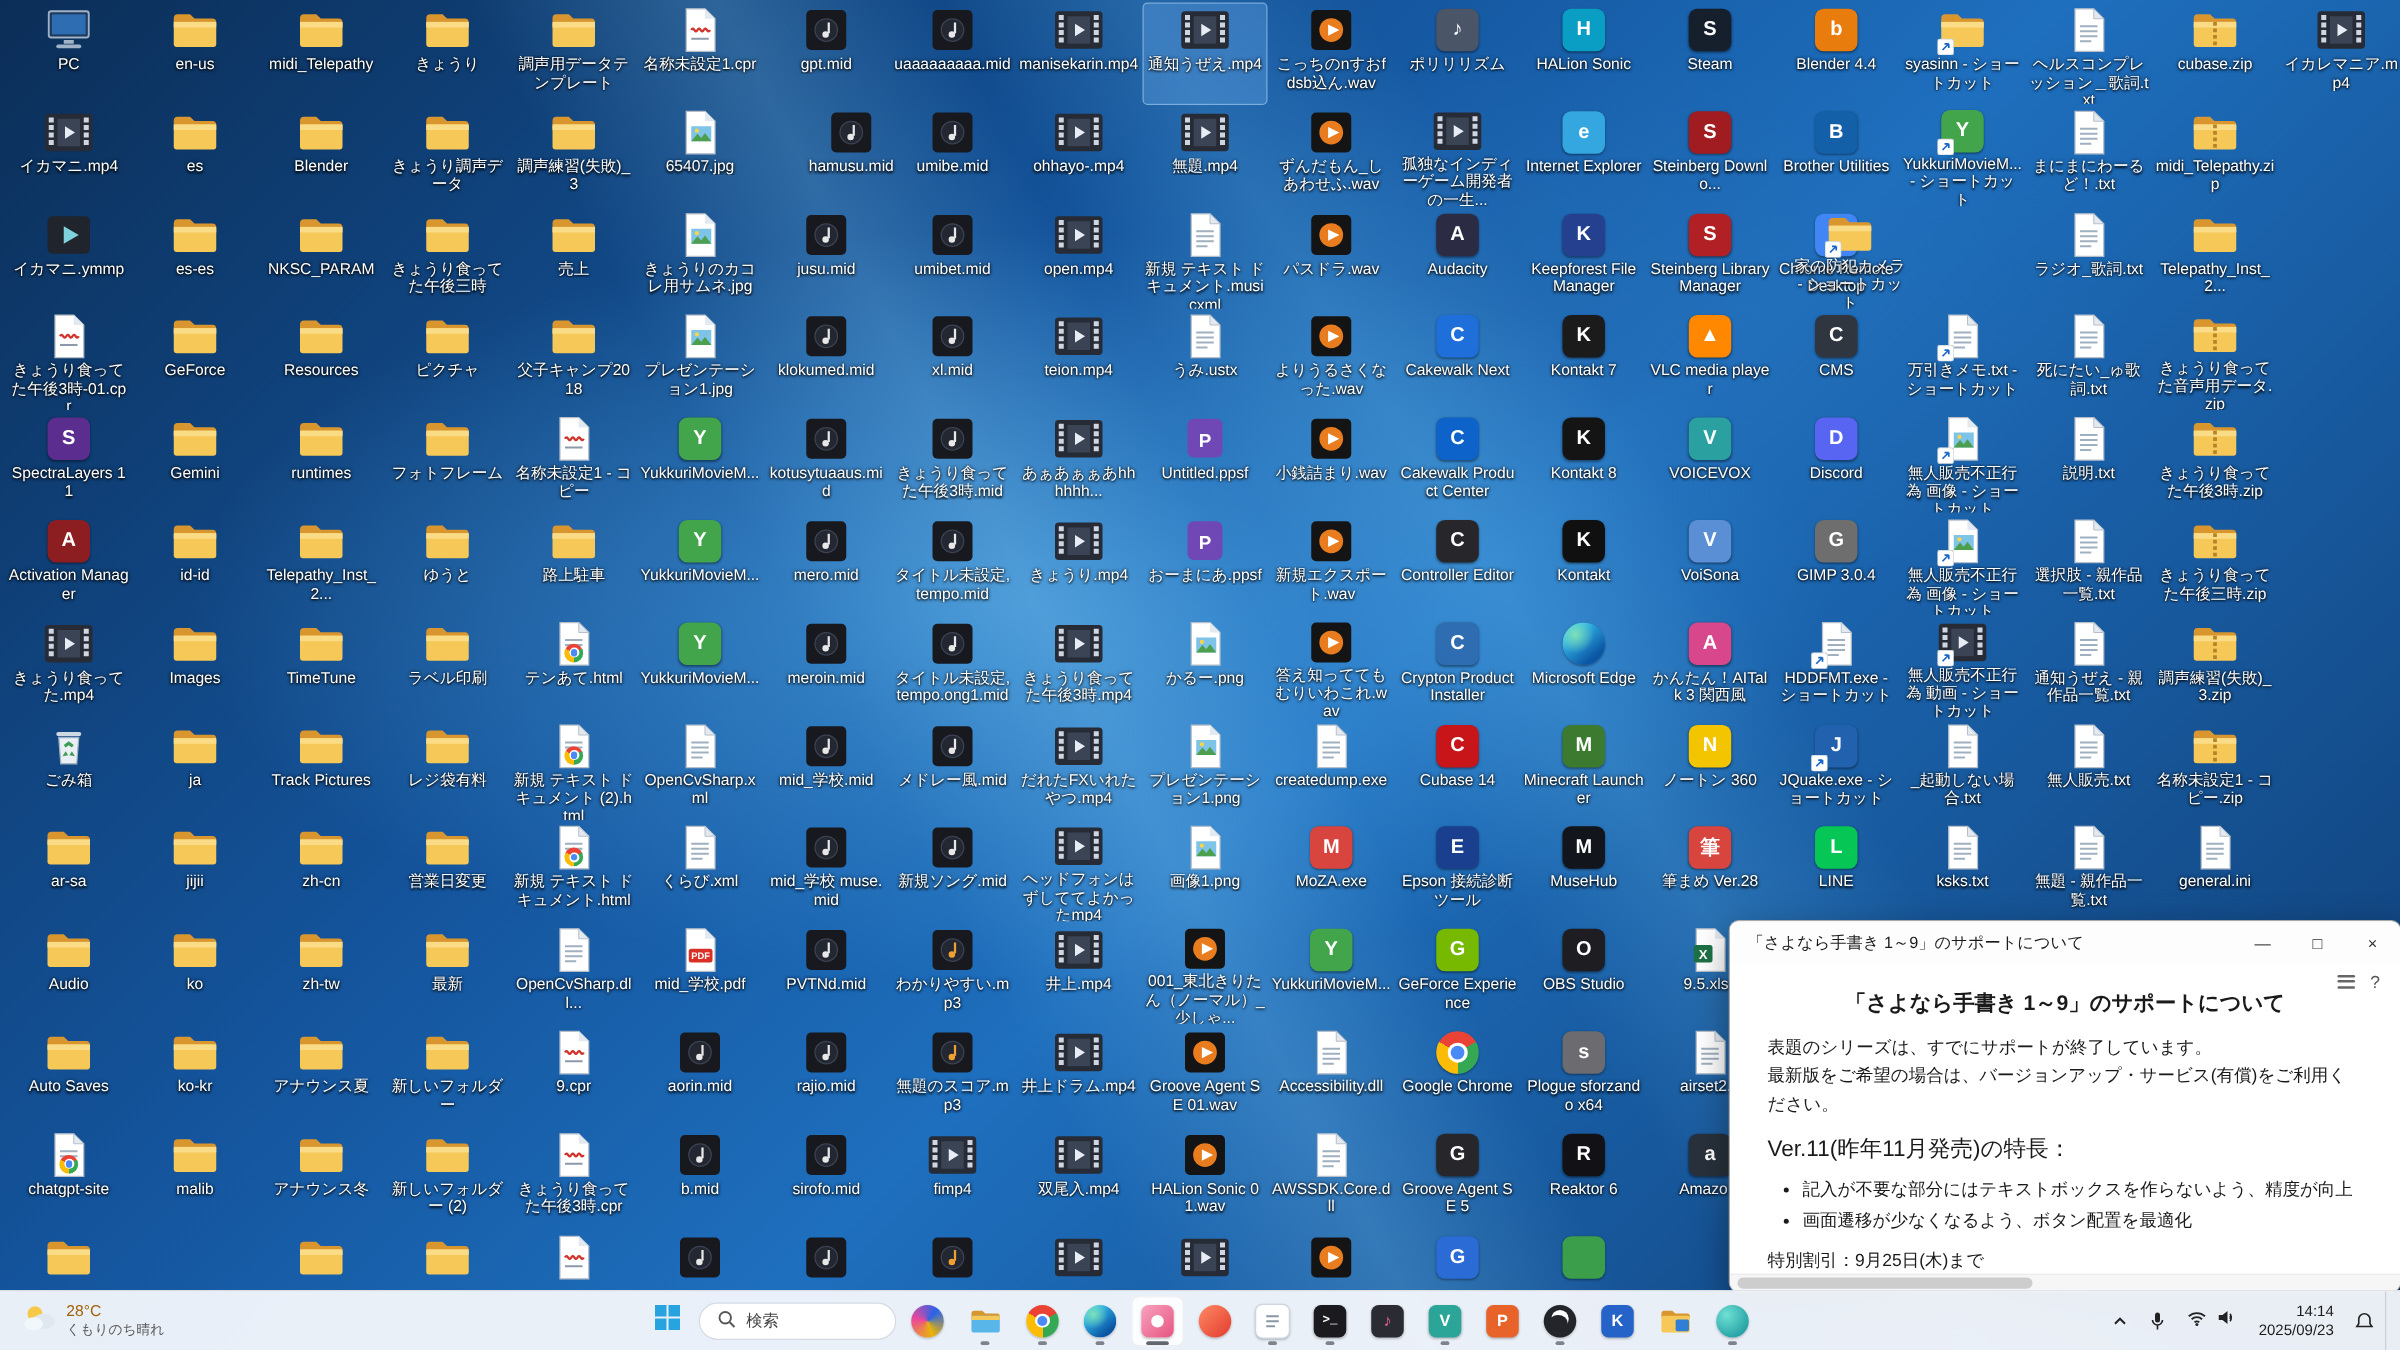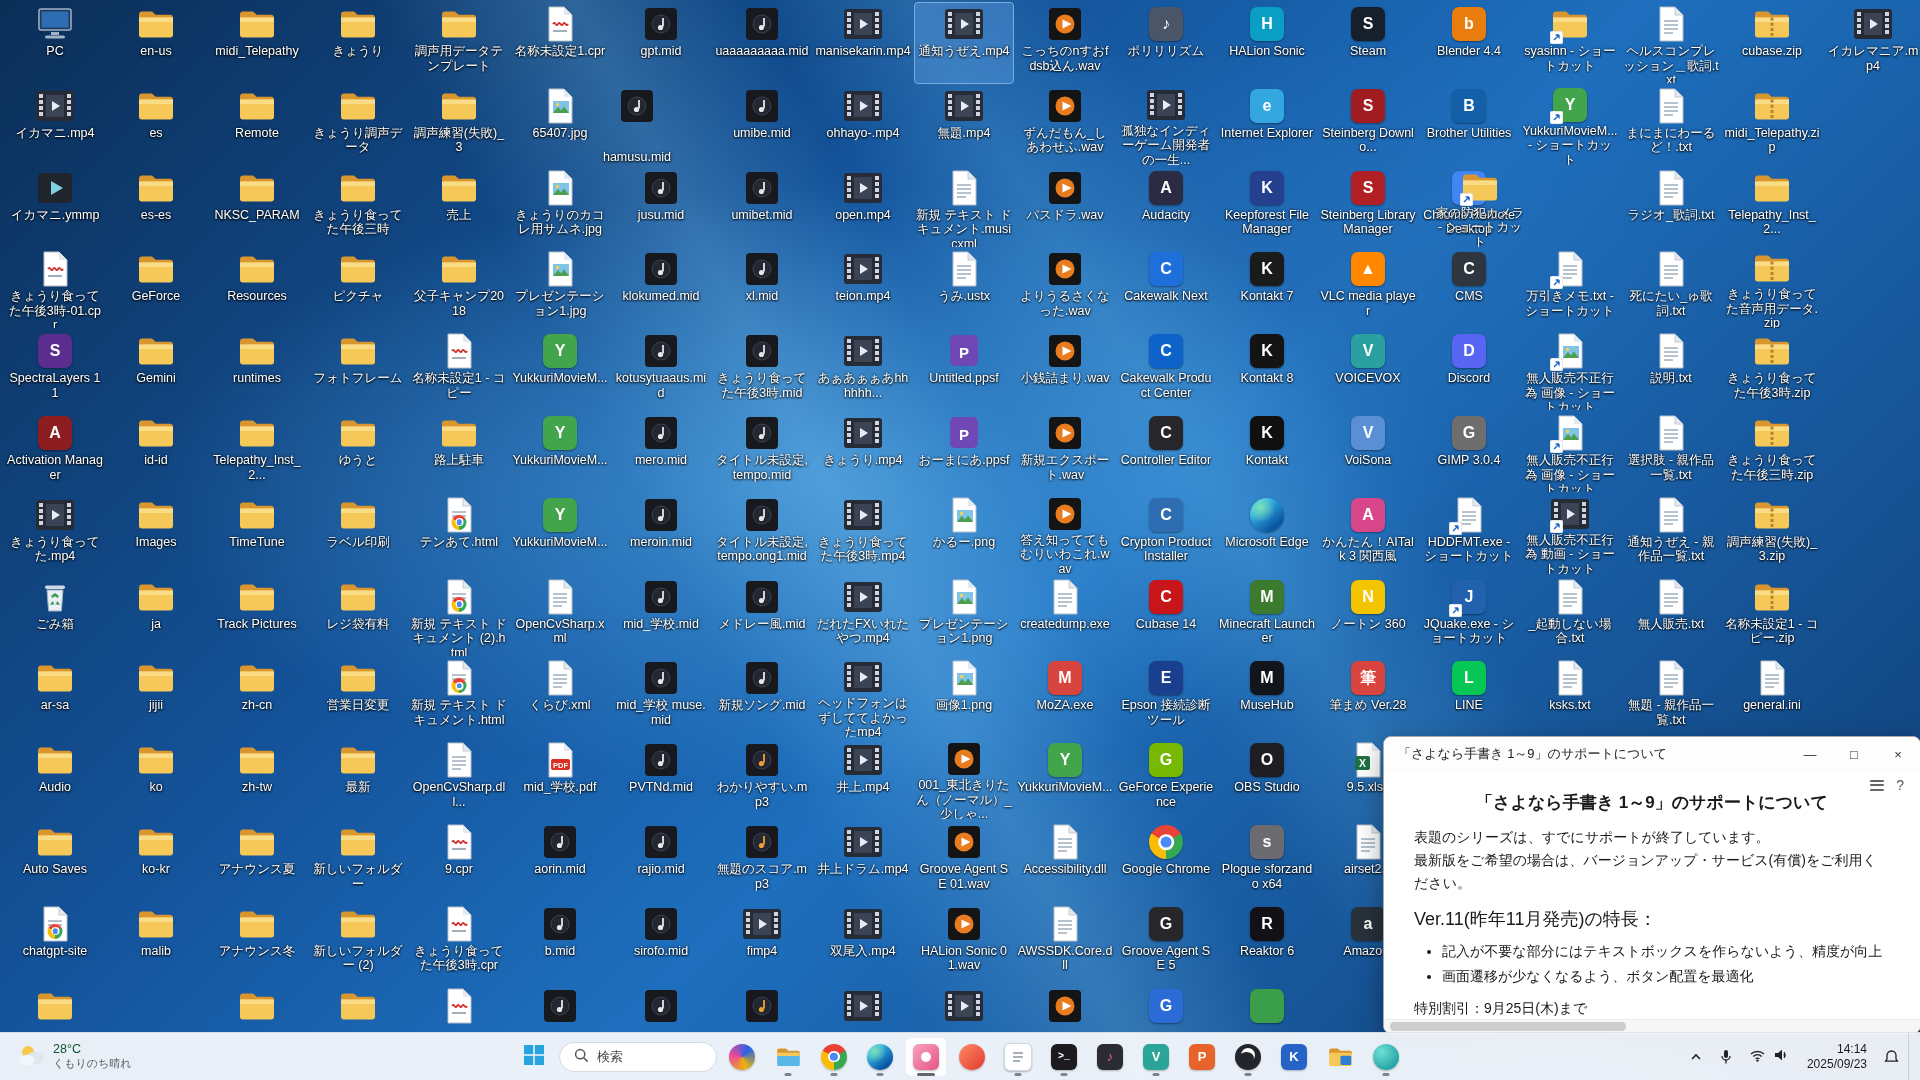--- a/index.html
+++ b/index.html
@@ -51,21 +51,21 @@
   #dlg-list{margin:8px 0 0 8px;padding-left:20px;font-size:14px;line-height:1.75;}
   #dlg-footer{font-size:14px;margin-top:12px;}
   #dlg-hscroll{position:absolute;left:0;right:0;bottom:0;height:13px;background:#f6f6f6;border-top:1px solid #ebebeb;}
   #dlg-hthumb{position:absolute;left:6px;top:2px;width:44%;height:9px;background:#cdcdcd;border-radius:5px;}
 
   
   #taskbar{position:absolute;left:0;right:0;bottom:0;height:47px;background:rgba(243,246,251,.96);
     border-top:1px solid rgba(0,0,0,.07);z-index:100;display:flex;align-items:center;}
   #tb-weather{position:absolute;left:8px;top:0;height:47px;display:flex;align-items:center;gap:7px;
     padding:0 8px;border-radius:6px;}
-  .w-temp{font-size:12.5px;color:#14532d;}
+  .w-temp{font-size:12.5px;color:#a16207;}
   .w-desc{font-size:11px;color:#5a5a5a;}
   #tb-center{position:absolute;left:50%;transform:translateX(-50%);display:flex;align-items:center;gap:4px;height:47px;}
   .tb-btn{width:42px;height:40px;border-radius:6px;display:flex;align-items:center;justify-content:center;position:relative;}
   .tb-btn.active{background:rgba(255,255,255,.85);box-shadow:inset 0 0 0 1px rgba(0,0,0,.06);}
   .tb-tile{width:26px;height:26px;border-radius:6px;display:flex;align-items:center;justify-content:center;
     color:#fff;font-weight:bold;font-size:13px;box-shadow:0 1px 2px rgba(0,0,0,.25);position:relative;}
   .tb-orb{width:26px;height:26px;border-radius:50%;position:relative;box-shadow:0 1px 2px rgba(0,0,0,.25);}
   .ind{position:absolute;bottom:1px;left:50%;transform:translateX(-50%);width:7px;height:3px;border-radius:2px;background:#7d828c;}
   .ind.big{width:18px;background:#61666f;}
   #tb-search{height:30px;min-width:158px;border-radius:15px;background:#fff;border:1px solid #d6dbe3;
@@ -327,21 +327,21 @@
       <div class="label">es</div>
     </div>
     <div class="cell" style="left: 208px; top: 84.8px;">
       <div class="glyph">
         <svg width="40" height="36" viewBox="0 0 40 36">
           <path d="M3 8.5C3 6.6 4.2 5.4 6 5.4h10l3.6 3.4H34c1.9 0 3 1.1 3 3v2H3z" fill="#d9962e"></path>
           <rect x="3" y="11.5" width="34" height="20" rx="2.4" fill="#f5c858"></rect>
           <rect x="3" y="11.5" width="34" height="4.5" fill="#fadc86"></rect>
         </svg>
       </div>
-      <div class="label">Remote</div>
+      <div class="label">Blender</div>
     </div>
     <div class="cell" style="left: 309px; top: 84.8px;">
       <div class="glyph">
         <svg width="40" height="36" viewBox="0 0 40 36">
           <path d="M3 8.5C3 6.6 4.2 5.4 6 5.4h10l3.6 3.4H34c1.9 0 3 1.1 3 3v2H3z" fill="#d9962e"></path>
           <rect x="3" y="11.5" width="34" height="20" rx="2.4" fill="#f5c858"></rect>
           <rect x="3" y="11.5" width="34" height="4.5" fill="#fadc86"></rect>
         </svg>
       </div>
       <div class="label">きょうり調声データ</div>
@@ -361,21 +361,21 @@
         <svg width="40" height="38" viewBox="0 0 40 38">
           <path d="M9 2h15l8 8v26H9z" fill="#fff" stroke="#b6bfc9"></path>
           <path d="M24 2l8 8h-8z" fill="#e3e9f0"></path>
           <rect x="13" y="14" width="16" height="12" fill="#7ec3e8"></rect>
           <path d="M13 26l5-6 3 3.4 3-4 5 6.6z" fill="#4d9e4d"></path>
           <circle cx="17.5" cy="17.5" r="1.7" fill="#f7d54a"></circle>
         </svg>
       </div>
       <div class="label">65407.jpg</div>
     </div>
-    <div class="cell" style="left: 588px; top: 84.8px; justify-content: space-between;">
+    <div class="cell" style="left: 632px; top: 84.8px;">
       <div class="glyph">
         <svg width="40" height="36">
           <rect x="4" y="2" width="32" height="32" rx="4" fill="#17191f"></rect>
           <circle cx="20" cy="18" r="9" fill="#232732" stroke="#3b4252"></circle>
           <path d="M22 12v8.5" stroke="#e8e8e8" stroke-width="1.8"></path>
           <circle cx="19.5" cy="21.5" r="2.6" fill="#e8e8e8"></circle>
         </svg>
       </div>
       <div class="label">hamusu.mid</div>
     </div>

